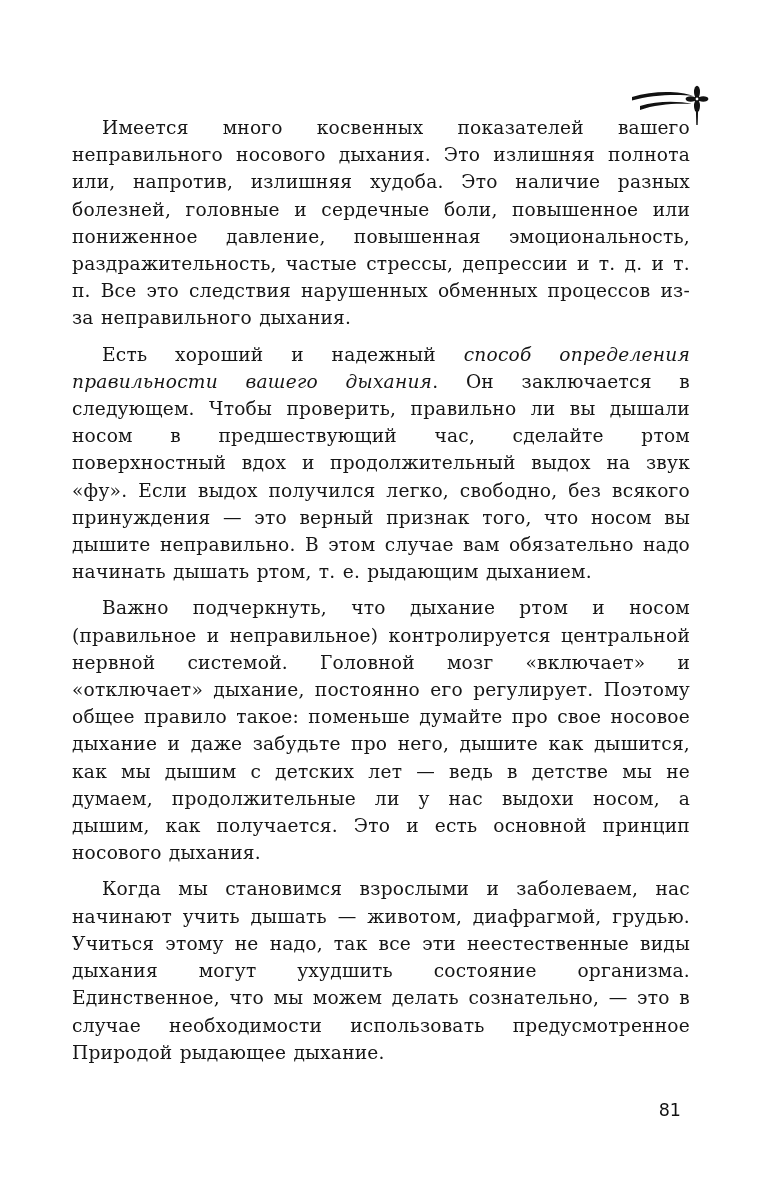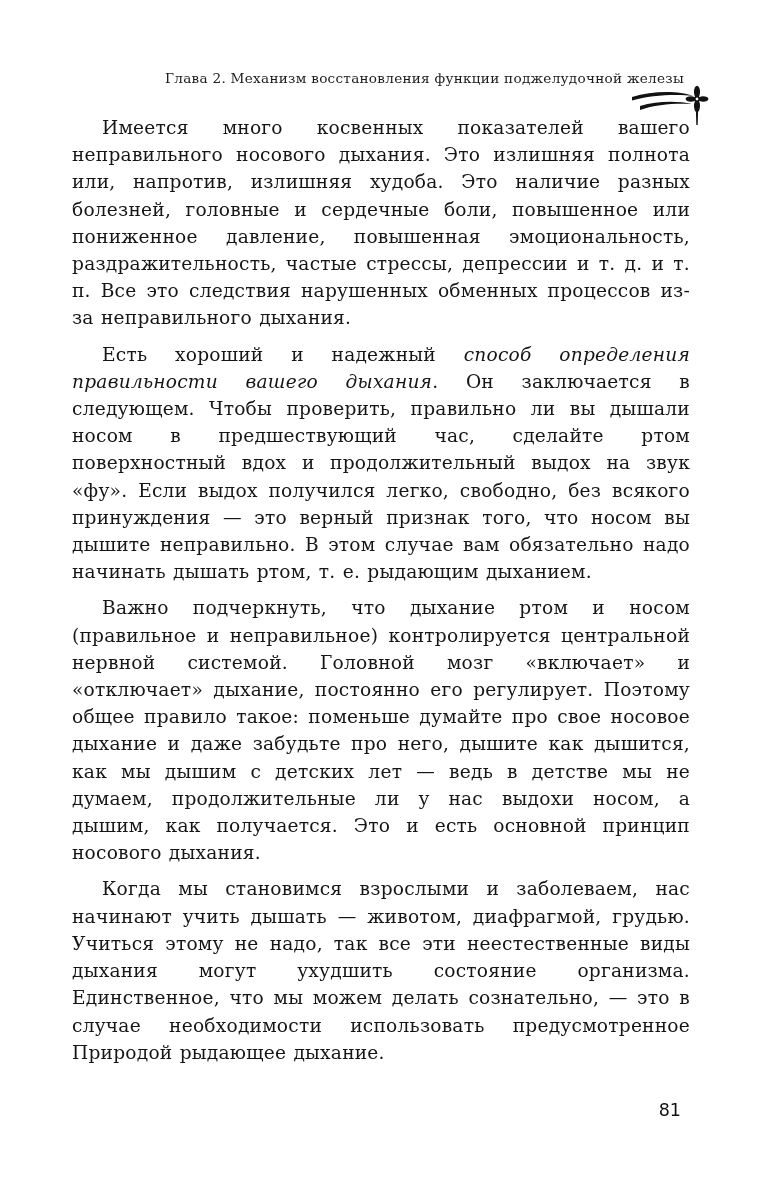--- a/index.html
+++ b/index.html
@@ -28,21 +28,21 @@
     padding-right: 6px;
   }
   .ornament {
     position: absolute;
     top: 84px;
     right: 52px;
     width: 80px;
     height: 42px;
   }
   .body-text {
-    margin-top: 27px;
+    margin-top: 45px;
     font-size: 18.6px;
     line-height: 27.2px;
     text-align: justify;
     letter-spacing: 0.012em;
     word-spacing: 0.06em;
     hyphens: auto;
   }
   .para {
     text-indent: 30px;
     margin-bottom: 9px;
@@ -59,21 +59,20 @@
     font-weight: normal;
     font-size: 17.5px;
     color: #111111;
   }
 </style>
 </head>
 <body>
 
 <div class="page">
 
-  <div class="running-head">Глава 2. Механизм восстановления функции поджелудочной железы</div>
 
   <svg class="ornament" viewBox="0 0 80 42" xmlns="http://www.w3.org/2000/svg" aria-hidden="true">
     <path d="M1 13 C 22 6.5, 48 6.5, 62 12 C 46 10, 20 11, 1 16.5 Z" fill="#121212"></path>
     <path d="M9 22 C 27 16.5, 48 17, 61 20 C 46 19, 25 20, 9 26 Z" fill="#121212"></path>
     <g fill="#121212" transform="translate(66,15)">
       <ellipse cx="0" cy="-7" rx="3" ry="6.2"></ellipse>
       <ellipse cx="0" cy="7" rx="3" ry="6.2"></ellipse>
       <ellipse cx="-6.2" cy="0" rx="5.2" ry="2.7"></ellipse>
       <ellipse cx="6.2" cy="0" rx="5.2" ry="2.7"></ellipse>
       <circle r="2.1" fill="#ffffff" stroke="#121212" stroke-width="1.4"></circle>

